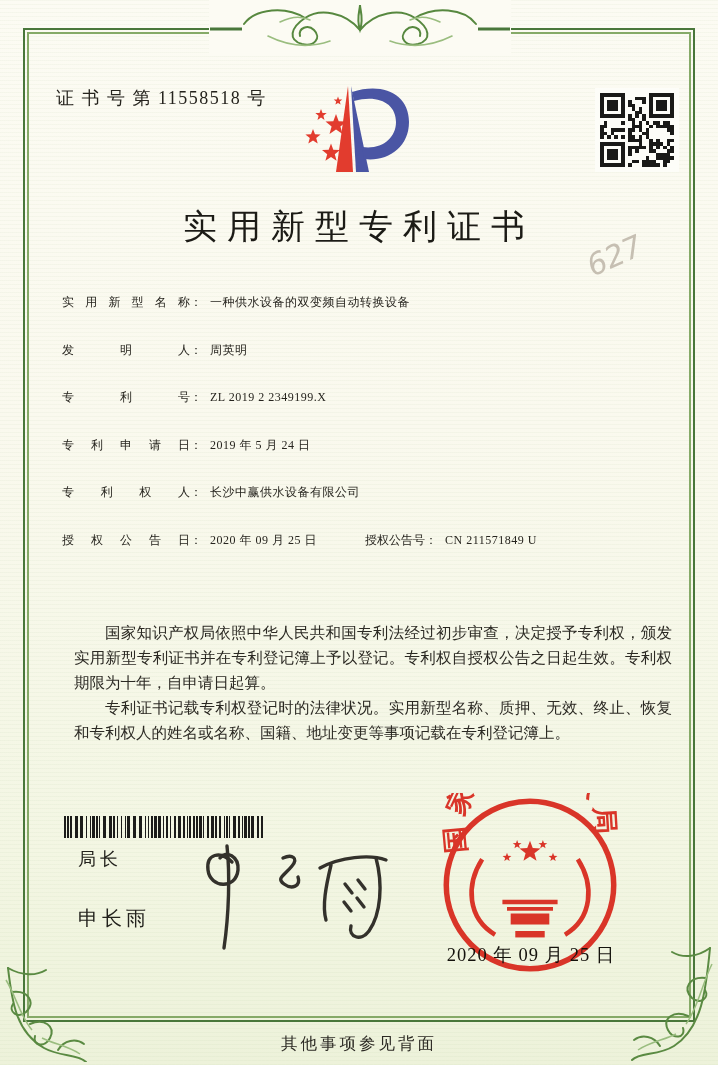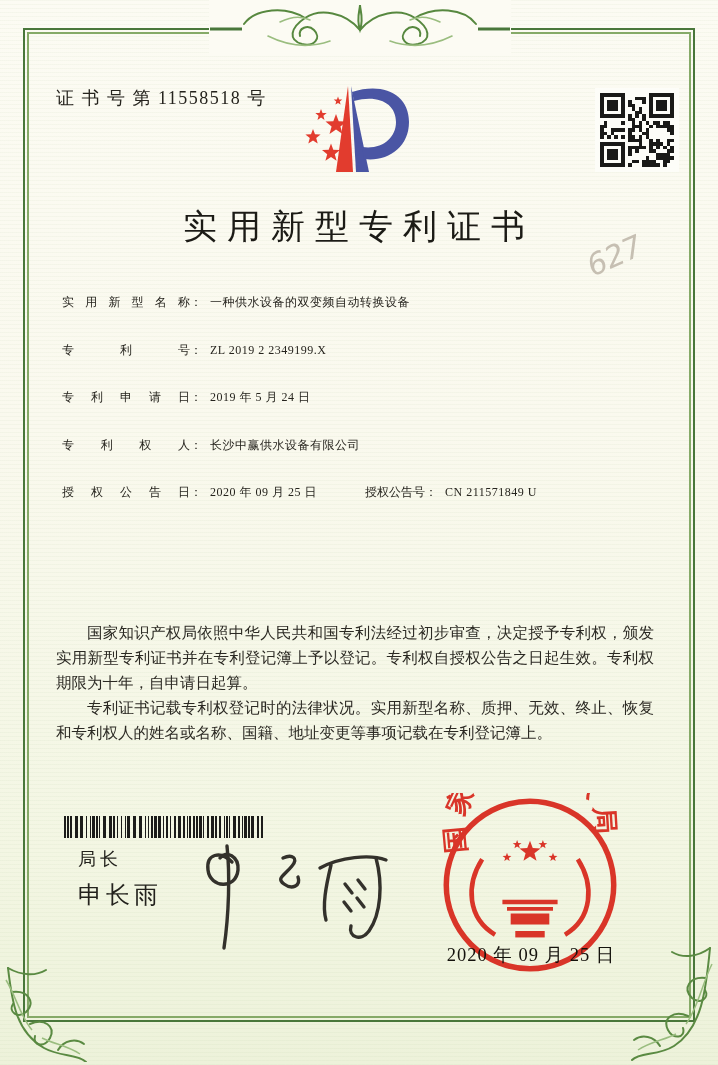--- a/index.html
+++ b/index.html
@@ -23,27 +23,27 @@
   .title{position:absolute;left:0;right:0;top:204px;text-align:center;
     font-size:34px;font-weight:normal;letter-spacing:10px;color:#1c1b16;white-space:nowrap;}
   .pencil{position:absolute;left:586px;top:238px;font-size:30px;color:#c6bfb2;
     font-family:"DejaVu Sans",sans-serif;font-style:italic;transform:rotate(-24deg);}
   .fields{position:absolute;left:62px;top:294px;right:30px;font-size:12px;}
   .frow{height:47.5px;white-space:nowrap;}
   .flabel{display:inline-block;width:128px;text-align:justify;text-align-last:justify;}
   .fcolon{display:inline-block;}
   .fvalue{margin-left:8px;letter-spacing:.5px;}
   .pair2{margin-left:48px;}
-  .paras{position:absolute;left:56px;top:620px;width:598px;font-size:15.5px;line-height:25px;
+  .paras{position:absolute;left:74px;top:620px;width:598px;font-size:15.5px;line-height:25px;
     text-align:justify;color:#2b2923;}
   .paras p{margin:0;text-indent:2em;}
   .barcode{position:absolute;left:64px;top:816px;}
   .dir-title{position:absolute;left:78px;top:847px;font-size:18px;letter-spacing:4px;
     font-family:"Liberation Sans","DejaVu Sans",sans-serif;color:#23221d;}
-  .dir-name{position:absolute;left:78px;top:879px;font-size:24px;letter-spacing:4px;
+  .dir-name{position:absolute;left:78px;top:905px;font-size:20px;letter-spacing:4px;
     font-family:"Liberation Sans","DejaVu Sans",sans-serif;color:#23221d;}
   .sig{position:absolute;left:180px;top:844px;}
   .seal{position:absolute;left:435px;top:793px;}
   .seal-date{position:absolute;left:435px;top:942px;width:192px;text-align:center;
     font-size:18.5px;letter-spacing:1px;color:#15130d;white-space:nowrap;}
   .pageinfo{position:absolute;left:0;right:0;top:991px;text-align:center;font-size:15.5px;
     letter-spacing:2px;color:#2a2822;}
   .backnote{position:absolute;left:0;right:0;top:1033px;text-align:center;font-size:16.5px;
     letter-spacing:3px;color:#2b2923;}
 </style>
@@ -350,20 +350,23 @@
 
   <div class="title">实用新型专利证书</div>
 
   <div class="pencil">627</div>
 
   <div class="fields">
     <div class="frow">
       <span class="flabel">实用新型名称</span><span class="fcolon">：</span><span class="fvalue">一种供水设备的双变频自动转换设备</span>
     </div>
     <div class="frow">
+      <span class="flabel">发明人</span><span class="fcolon">：</span><span class="fvalue">周英明</span>
+    </div>
+    <div class="frow">
       <span class="flabel">专利号</span><span class="fcolon">：</span><span class="fvalue">ZL 2019 2 2349199.X</span>
     </div>
     <div class="frow">
       <span class="flabel">专利申请日</span><span class="fcolon">：</span><span class="fvalue">2019 年 5 月 24 日</span>
     </div>
     <div class="frow">
       <span class="flabel">专利权人</span><span class="fcolon">：</span><span class="fvalue">长沙中赢供水设备有限公司</span>
     </div>
     <div class="frow">
       <span><span class="flabel">授权公告日</span><span class="fcolon">：</span><span class="fvalue">2020 年 09 月 25 日</span></span><span class="pair2"><span>授权公告号</span><span class="fcolon">：</span><span class="fvalue">CN 211571849 U</span></span>
@@ -473,14 +476,15 @@
           <path d="M79,131 h42 v12 h-42 z"></path>
           <path d="M84,150 h32 v7 h-32 z"></path>
           <path d="M48,72 C30,100 32,136 62,154" fill="none" stroke="#d8271b" stroke-width="5"></path>
           <path d="M152,72 C170,100 168,136 138,154" fill="none" stroke="#d8271b" stroke-width="5"></path>
         </g>
       </g>
     </svg>
   </div>
   <div class="seal-date">2020 年 09 月 25 日</div>
 
+  <div class="backnote">其他事项参见背面</div>
 
 </div>
 
 </body></html>

